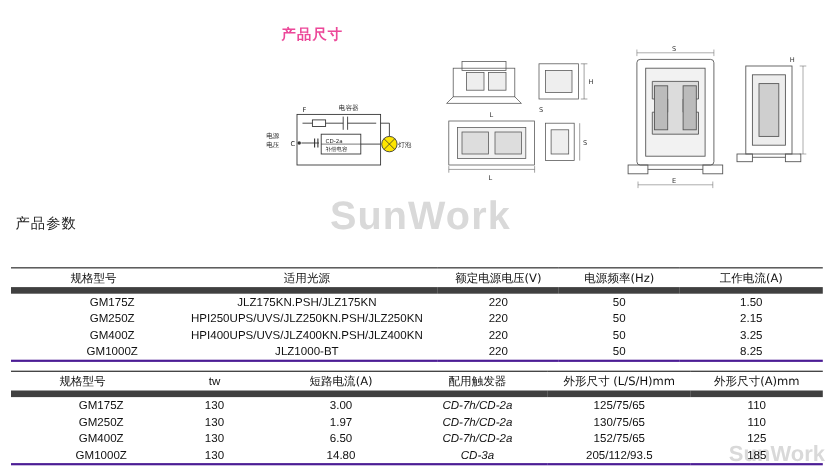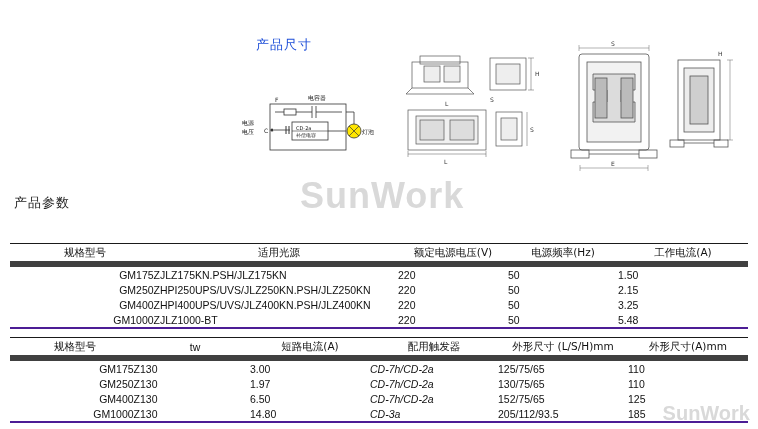--- a/index.html
+++ b/index.html
@@ -8,22 +8,22 @@
     background:#ffffff;
     font-family:"Liberation Sans","DejaVu Sans",sans-serif;
     color:#111;
     position:relative;
     overflow:hidden;
   }
   .page{position:relative;width:758px;height:429px;}
 
   
   .h-dimensions{
-    position:absolute;left:256px;top:36px;
-    font-size:13px;color:#1d4ed8;letter-spacing:1px;
+    position:absolute;left:256px;top:22px;
+    font-size:13px;color:#ec4899;letter-spacing:1px;font-weight:bold;
   }
   .h-params{
     position:absolute;left:14px;top:194px;
     font-size:13px;color:#222;letter-spacing:1px;
   }
 
   
   .wm{
     position:absolute;left:300px;top:178px;
     text-align:center;
@@ -56,20 +56,21 @@
   .hrow td{
     border-top:1px solid #1a1a1a;
     border-bottom:6px solid #404040;
     height:17px;
     text-align:center;
     font-size:10.5px;
     color:#111;
   }
   .drow td{
     height:15px;
+    text-align:center;
     font-size:10.5px;
     color:#111;
   }
   .drow.last td{border-bottom:2px solid #4c1d95;}
   .c-model{text-align:right;padding-left:34px !important;}
   .tblsmall{font-size:9.5px;font-style:italic;}
 </style>
 </head>
 <body>
 
@@ -253,21 +254,21 @@
         <td>HPI400UPS/UVS/JLZ400KN.PSH/JLZ400KN</td>
         <td>220</td>
         <td>50</td>
         <td>3.25</td>
       </tr>
       <tr class="drow last">
         <td class="c-model">GM1000Z</td>
         <td>JLZ1000-BT</td>
         <td>220</td>
         <td>50</td>
-        <td>5.48</td>
+        <td>8.25</td>
       </tr>
     </tbody>
   </table>
 
   <table class="tbl2">
     <colgroup>
       <col style="width:130px">
         <col style="width:110px">
         <col style="width:120px">
         <col style="width:128px">

